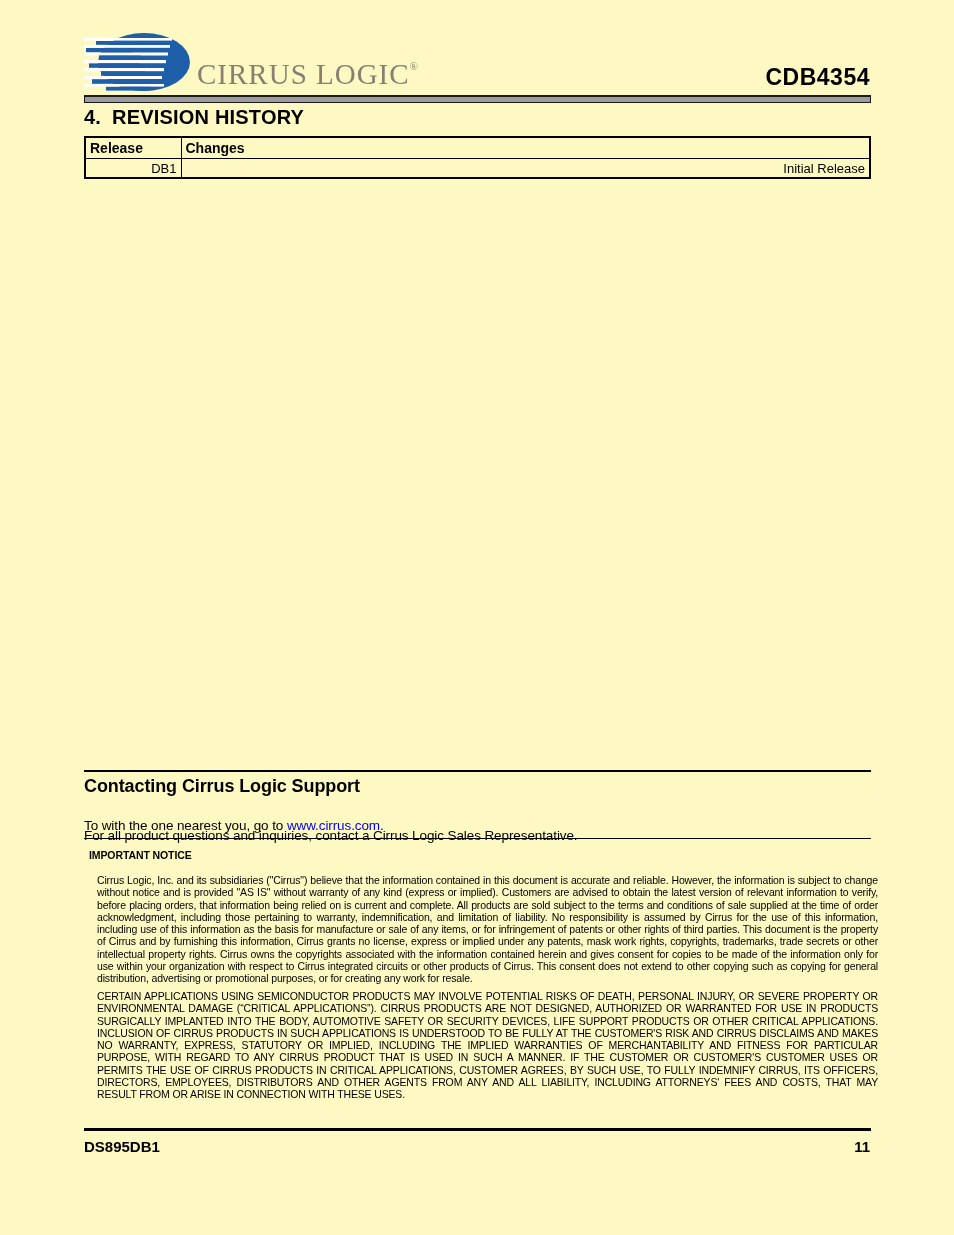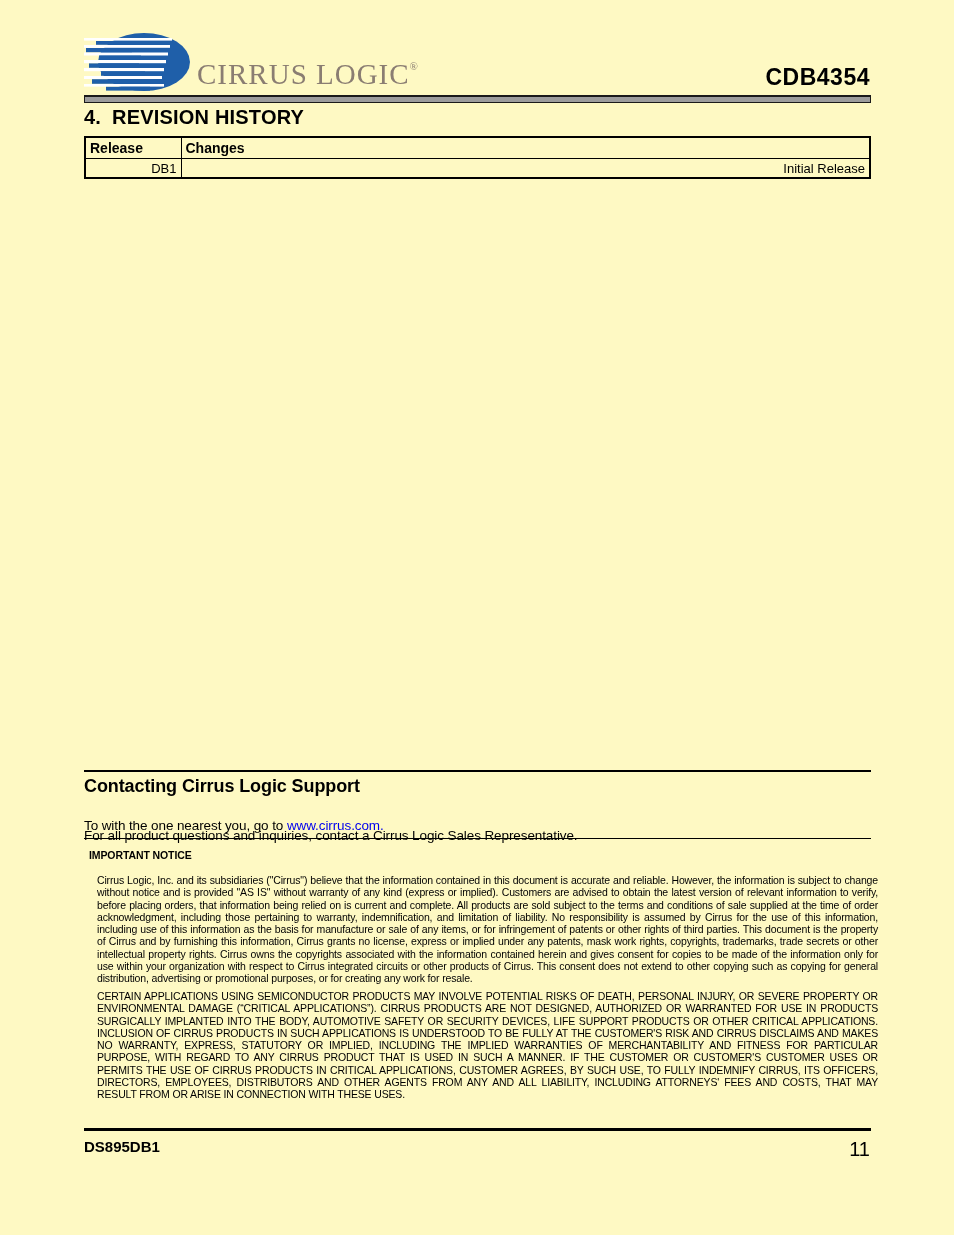--- a/index.html
+++ b/index.html
@@ -82,21 +82,21 @@
     position:absolute;left:89px;width:781px;margin:8px;
     font-size:10.5px;line-height:12.3px;letter-spacing:-0.15px;
     text-align:justify;
   }
   .fineprint-1{top:866px;}
   .fineprint-2{top:982px;}
   .fineprint-3{top:1098px;}
   
   .footer-rule{position:absolute;left:84px;top:1128px;width:787px;height:0;border-top:3px solid #000;}
   .footer-doc{position:absolute;left:84px;top:1138px;font-size:15px;font-weight:bold;}
-  .footer-page{position:absolute;right:84px;top:1138px;font-size:20px;font-weight:normal;}
+  .footer-page{position:absolute;right:84px;top:1138px;font-size:15px;font-weight:bold;}
 </style>
 </head>
 <body>
 
 <div class="page">
 
   <div class="logo">
     <svg class="cloud" width="107" height="62" viewBox="0 0 107 62" aria-hidden="true">
       <ellipse class="b" cx="60" cy="29" rx="46" ry="29"></ellipse>
       <rect class="w" x="0" y="5" width="88" height="2.6"></rect>

